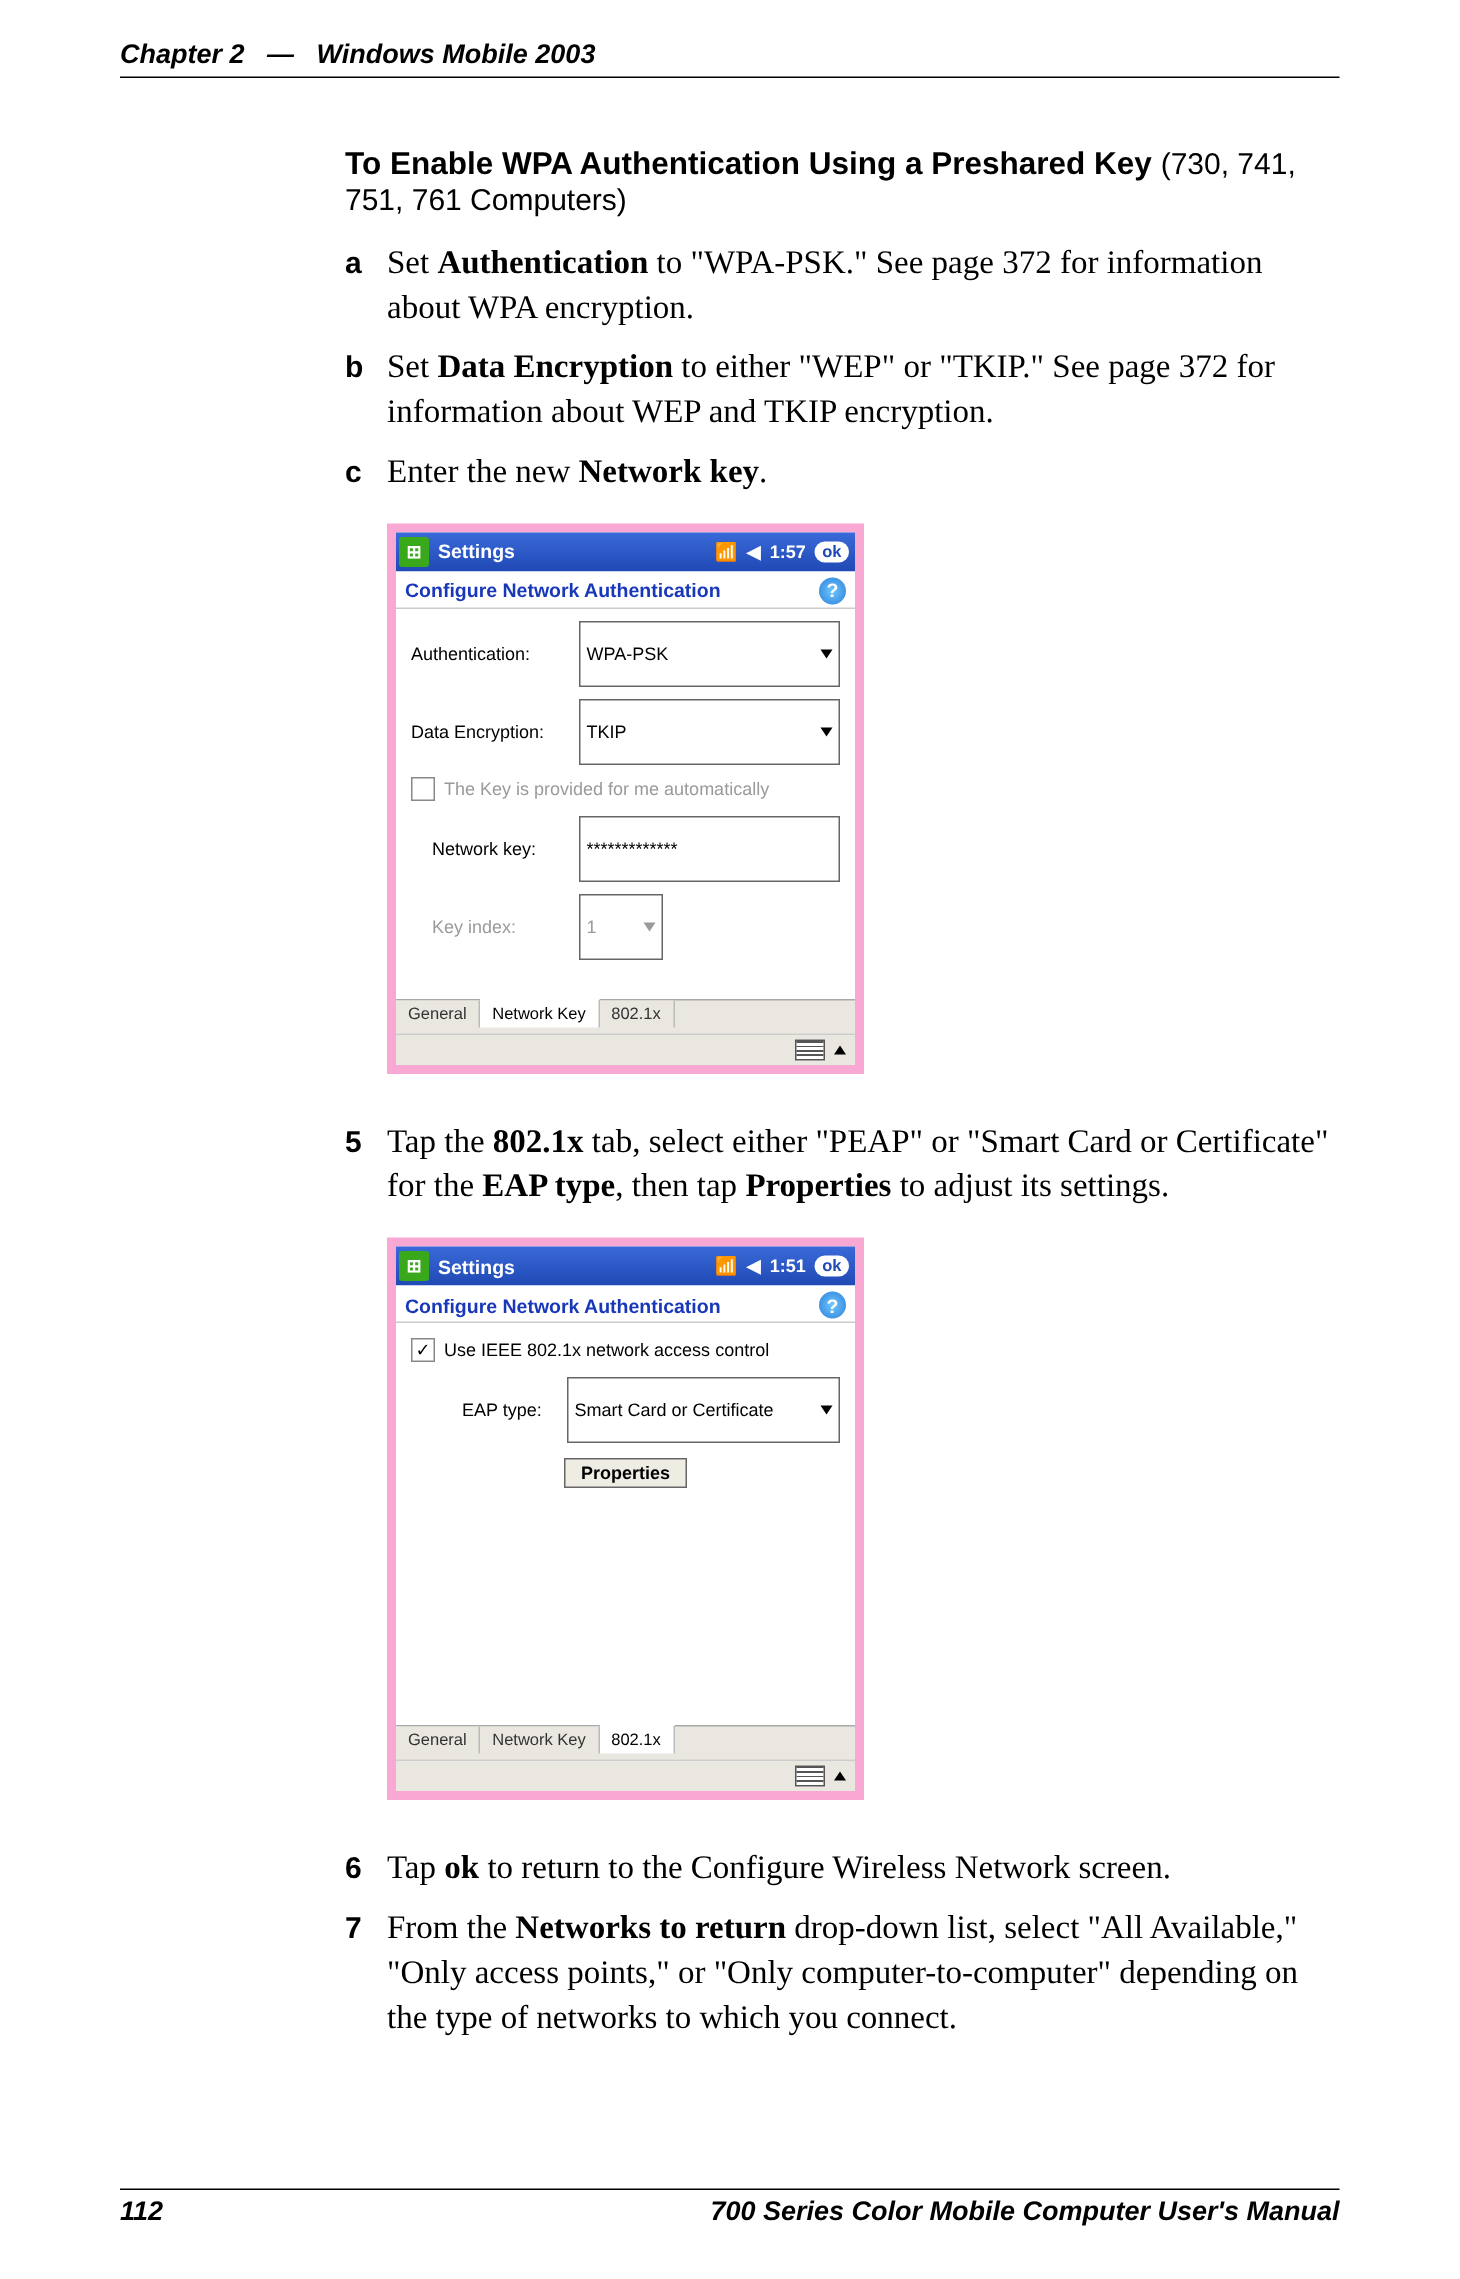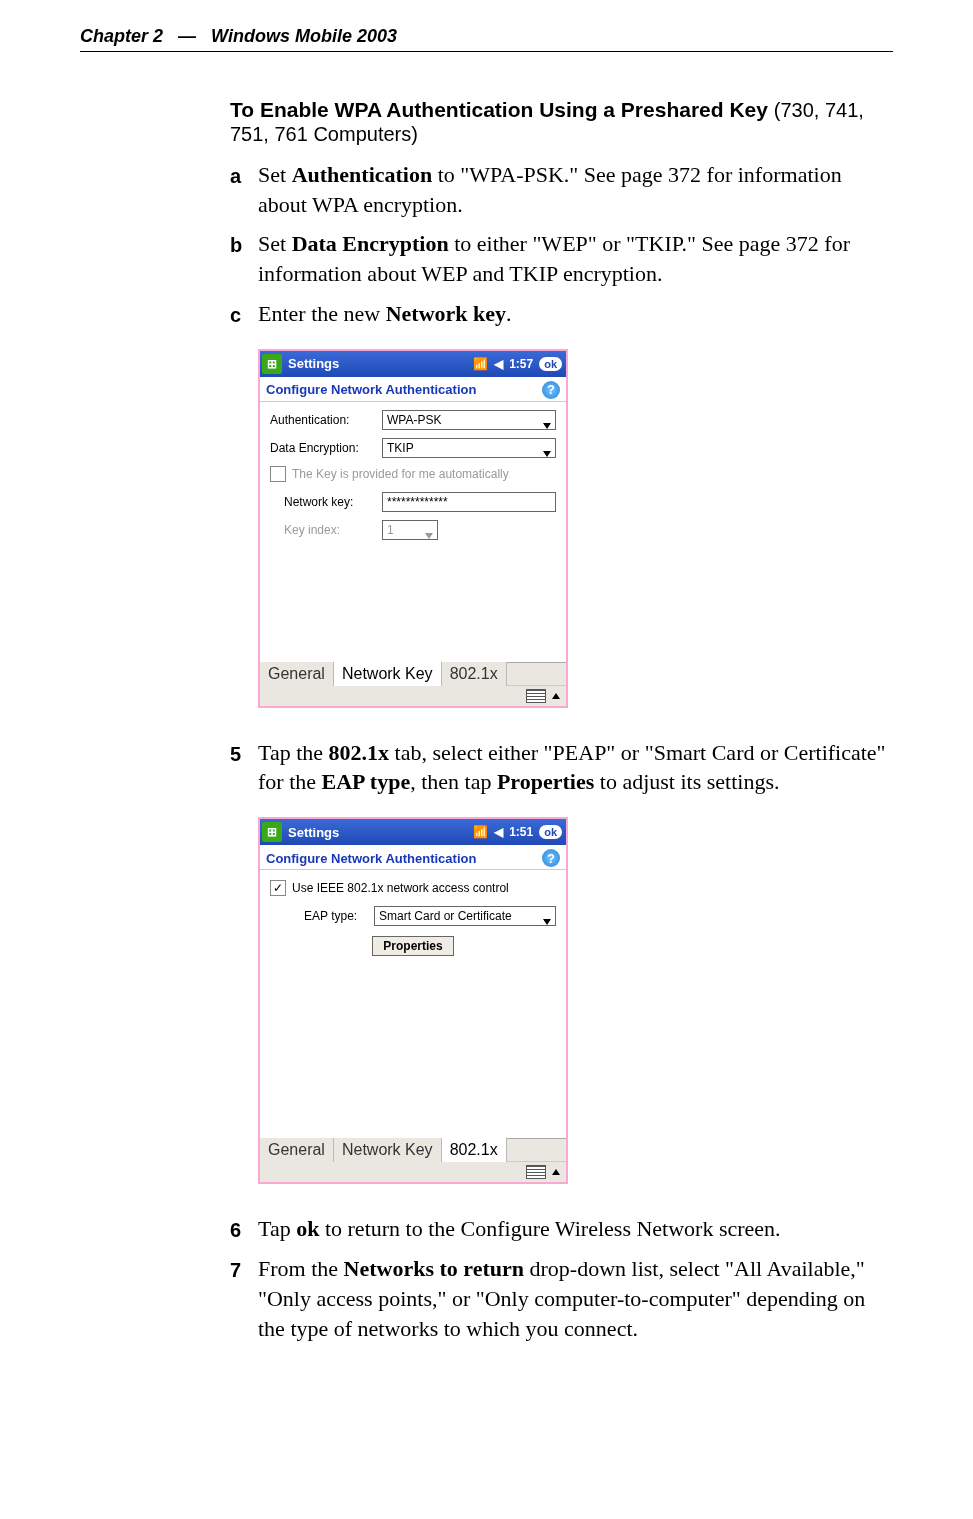--- a/index.html
+++ b/index.html
@@ -64,21 +64,21 @@
     width: 28px;
     flex: 0 0 28px;
     padding-top: 3px;
   }
   .step .body {
     flex: 1;
   }
   .b { font-weight: bold; }
   .screenshot {
     margin: 20px 0 30px 28px;
-    border: 2px solid #f9a8d4;
+    border: 6px solid #f9a8d4;
     width: 306px;
     background: #fff;
   }
   .ss-titlebar {
     background: linear-gradient(#3a6ad8, #1f49b5);
     color: #fff;
     height: 26px;
     display: flex;
     align-items: center;
     font-family: Tahoma, Arial, sans-serif;
@@ -131,24 +131,24 @@
     box-sizing: border-box;
   }
   .formrow { display: flex; align-items: center; margin-bottom: 8px; }
   .formrow label { width: 112px; }
   .formrow.disabled label, .formrow.disabled .fakeinput { color: #9a9a9a; }
   .fakeinput {
     border: 1px solid #666;
     background: #fff;
     height: 18px;
     line-height: 18px;
-    padding: 0 4px;
+    padding: 12px 4px;
     flex: 1;
     display: flex;
-    align-items: flex-end;
+    align-items: center;
     justify-content: space-between;
   }
   .fakeinput.small { flex: 0 0 46px; }
   .caret {
     width: 0; height: 0;
     border-left: 4px solid transparent;
     border-right: 4px solid transparent;
     border-top: 6px solid #000;
   }
   .caret.gray { border-top-color: #9a9a9a; }
@@ -157,23 +157,23 @@
     color: #9a9a9a; margin: 2px 0 10px 0;
   }
   .ss-check.enabled { color: #000; }
   .ss-checkbox {
     width: 14px; height: 14px; border: 1px solid #888; background: #fff;
     display: inline-flex; align-items: center; justify-content: center;
     font-size: 12px; line-height: 1;
   }
   .ss-tabs {
     display: flex;
-    align-items: center;
+    align-items: flex-start;
     font-family: Tahoma, Arial, sans-serif;
-    font-size: 16px;
+    font-size: 11px;
     border-top: 1px solid #aaa;
     background: #e9e7e0;
     height: 22px;
   }
   .ss-tab {
     padding: 3px 8px;
     border-right: 1px solid #bbb;
     background: #e9e7e0;
     color: #333;
   }
@@ -386,14 +386,21 @@
       <li class="step">
         <span class="marker">7</span>
         <span class="body">
           <span>From the </span><span class="b">Networks to return</span><span> drop-down list, select "All Available," "Only access points," or "Only computer-to-computer" depending on the type of networks to which you connect.</span>
         </span>
       </li>
     </ul>
 
   </div>
 
+  <div class="ftr">
+    <hr class="ftr-rule">
+    <div class="ftr-row">
+      <span>112</span>
+      <span>700 Series Color Mobile Computer User's Manual</span>
+    </div>
+  </div>
 
 </div>
 
 </body></html>

